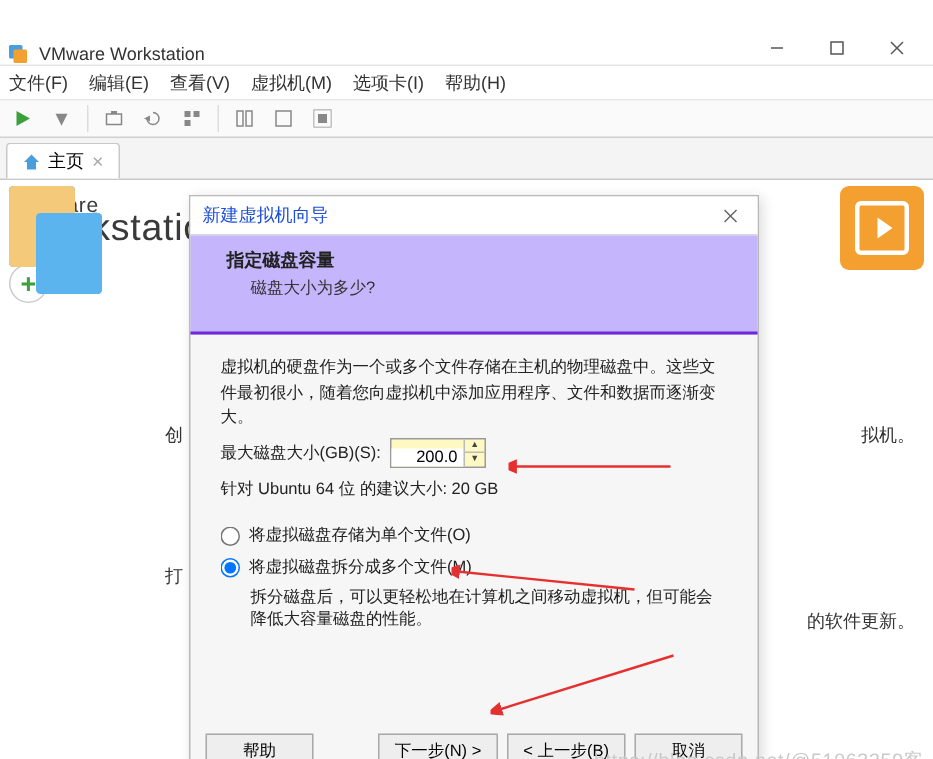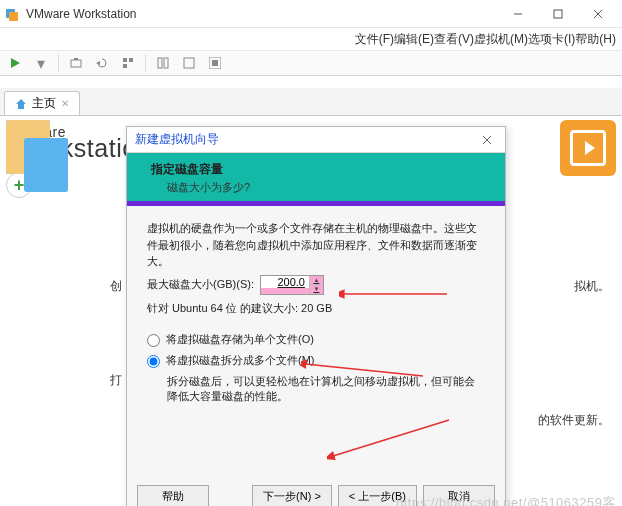--- a/index.html
+++ b/index.html
@@ -1,62 +1,62 @@
 <!DOCTYPE html>
 <html><head>
 <meta charset="utf-8">
 <style>
 * { box-sizing: border-box; margin: 0; padding: 0; font-family: "Microsoft YaHei", "Segoe UI", sans-serif; }
 body { width: 622px; height: 506px; background: #fff; position: relative; overflow: hidden; }
 
-.titlebar { height: 28px; background: #fff; display: flex; align-items: center; padding: 0 4px; font-size: 12px; color: #333; border-bottom: 1px solid #e5e5e5; }
+.titlebar { height: 44px; background: #fff; display: flex; align-items: flex-end; padding: 0 4px; font-size: 12px; color: #333; border-bottom: 1px solid #e5e5e5; }
 .titlebar .icon { width: 16px; height: 16px; margin-right: 6px; display:flex; align-items:center; justify-content:center;}
 .titlebar .spacer { flex: 1; }
 .winbtn { width: 40px; height: 22px; display: flex; align-items: center; justify-content: center; color: #555; }
 
-.menubar { height: 22px; display: flex; align-items: center; font-size: 12px; padding: 0 6px; color: #333; gap: 0; justify-content: flex-end; }
+.menubar { height: 22px; display: flex; align-items: center; font-size: 12px; padding: 0 6px; color: #333; gap: 14px; }
 .menubar span { }
 
 .toolbar { height: 26px; border-top: 1px solid #e8e8e8; border-bottom: 1px solid #d0d0d0; display: flex; align-items: center; padding: 0 4px; gap: 4px; background: #fafafa; }
 .tbtn { width: 22px; height: 22px; display: flex; align-items: center; justify-content: center; color: #888; }
 .tsep { width: 1px; height: 18px; background: #ddd; margin: 0 2px; }
 
-.tabbar { height: 28px; background: #f4f4f4; border-bottom: 1px solid #c8c8c8; display: flex; align-items: flex-end; padding: 0 4px; margin-top: 12px; }
+.tabbar { height: 28px; background: #f4f4f4; border-bottom: 1px solid #c8c8c8; display: flex; align-items: flex-end; padding: 0 4px; }
 .tab { background: #fff; border: 1px solid #c8c8c8; border-bottom: none; border-radius: 3px 3px 0 0; height: 24px; display: flex; align-items: center; padding: 0 10px; font-size: 12px; gap: 5px; }
 .tab .home-ico { width: 12px; height: 12px; }
 
 .content { position: relative; height: 402px; background: #fff; }
 .brand { position: absolute; top: 8px; left: 14px; font-size: 25px; color: #3a3a3a; font-weight: 400; letter-spacing: 0.5px;}
 .brand .vm { font-size: 14px; display:block; margin-bottom:-6px;}
 .bigcard1 { left: 26px; top: 130px; width:80px;height:90px; background:none;}
 .bigcard1 .a{position:absolute;left:6px;top:4px;width:44px;height:54px;background:#3c96d3;border-radius:3px;}
 .bigcard1 .b{position:absolute;left:24px;top:22px;width:44px;height:54px;background:#54ace8;border-radius:3px;}
 .bigcard1 .plus{position:absolute;left:6px;top:56px;width:26px;height:26px;border-radius:50%;background:#fff;border:1px solid #ccc;display:flex;align-items:center;justify-content:center;color:#3ca03c;font-size:18px;font-weight:bold;}
 .bigcard2 { left: 26px; top: 250px; width:80px;height:90px; background:none;}
 .bigcard2 .a{position:absolute;left:6px;top:4px;width:44px;height:54px;background:#f4c97a;border-radius:3px;}
 .bigcard2 .b{position:absolute;left:24px;top:22px;width:44px;height:54px;background:#5cb4ee;border-radius:3px;}
 
 .sidehint{position:absolute;font-size:12px;color:#333;}
 .sidehint.h1{left:110px;top:162px;}
 .sidehint.h2{left:110px;top:256px;}
 .righthint{position:absolute;font-size:12px;color:#333;}
 .righthint.r1{right:12px;top:162px;}
-.righthint.r2{right:12px;top:296px;}
+.righthint.r2{right:12px;top:286px;}
 .dlg { position: absolute; left: 126px; top: 10px; width: 380px; height: 390px; background: #f6f6f6; border: 1px solid #b8b8b8; box-shadow: 2px 2px 8px rgba(0,0,0,0.15); }
 .dlg-title { height: 26px; background: #fff; border-bottom: 1px solid #d8d8d8; display: flex; align-items: center; padding: 0 8px; font-size: 12px; color: #1d4ed8; }
 .dlg-title .spacer{flex:1;}
 .dlg-close{width:20px;height:18px;display:flex;align-items:center;justify-content:center;color:#666;}
-.dlg-head { background: #14b8a6; padding: 8px 16px 6px 24px; border-bottom: 5px solid #6d28d9; }
+.dlg-head { background: #c4b5fd; padding: 8px 16px 22px 24px; border-bottom: 2px solid #6d28d9; }
 .dlg-head h2 { font-size: 12px; font-weight: bold; color: #222; }
 .dlg-head p { font-size: 11px; color: #333; margin-left: 16px; margin-top: 2px; }
 .dlg-body { padding: 14px 20px 8px 20px; font-size: 11px; color: #222; position:relative; height: 280px;}
 .intro { line-height: 1.5; margin-bottom: 5px; }
 .row-size { display: flex; align-items: center; gap: 6px; margin-bottom: 6px; }
 .row-size label { flex: 0 0 auto; }
-.num-wrap { display: flex; align-items: flex-start; border: 1px solid #999; background: #f9a8d4; height: 20px; text-decoration: underline; }
+.num-wrap { display: flex; align-items: flex-end; border: 1px solid #999; background: #fef9c3; height: 20px; }
 .num-wrap input { border: none; width: 48px; text-align: right; padding: 0 4px; font-size: 11px; outline:none;}
 .spin { width: 14px; height: 18px; display: flex; flex-direction: column; border-left: 1px solid #bbb; }
 .spin div { flex: 1; display: flex; align-items: center; justify-content: center; font-size: 6px; color: #444; }
 .spin div:first-child{border-bottom:1px solid #bbb;}
 .reco { margin-bottom: 16px; }
 .radio-row { display: flex; align-items: flex-start; gap: 6px; margin: 6px 0; }
 .radio-row input { margin-top: 2px; }
 .desc { margin-left: 20px; line-height: 1.45; margin-top: 4px; }
 .dlg-foot { position: absolute; bottom: 8px; left: 10px; right: 10px; display: flex; gap: 6px; }
 .btn { height: 22px; border: 1px solid #a8a8a8; background: #eee; font-size: 11px; padding: 0 10px; display: flex; align-items: center; justify-content: center; min-width: 72px; }

